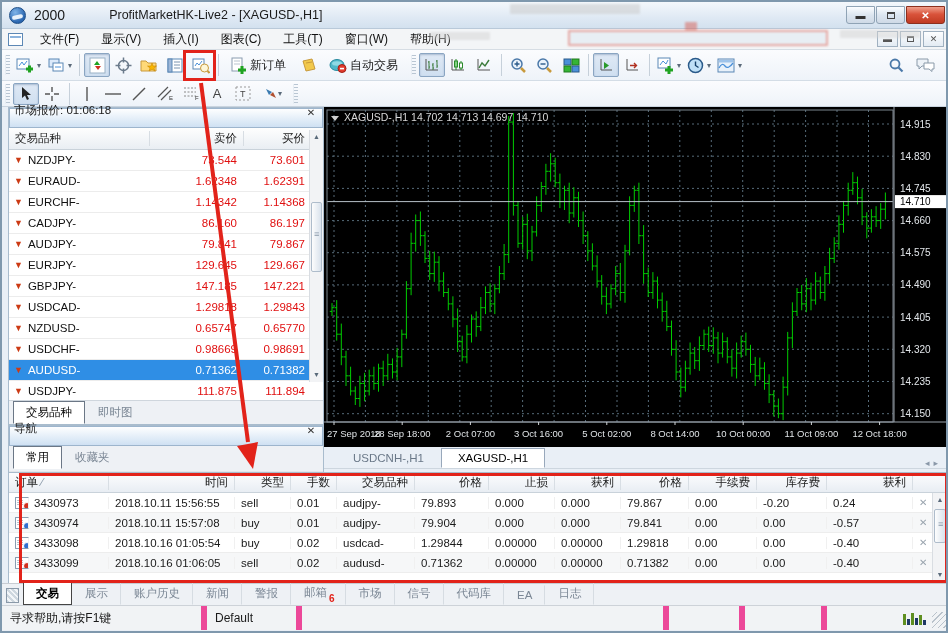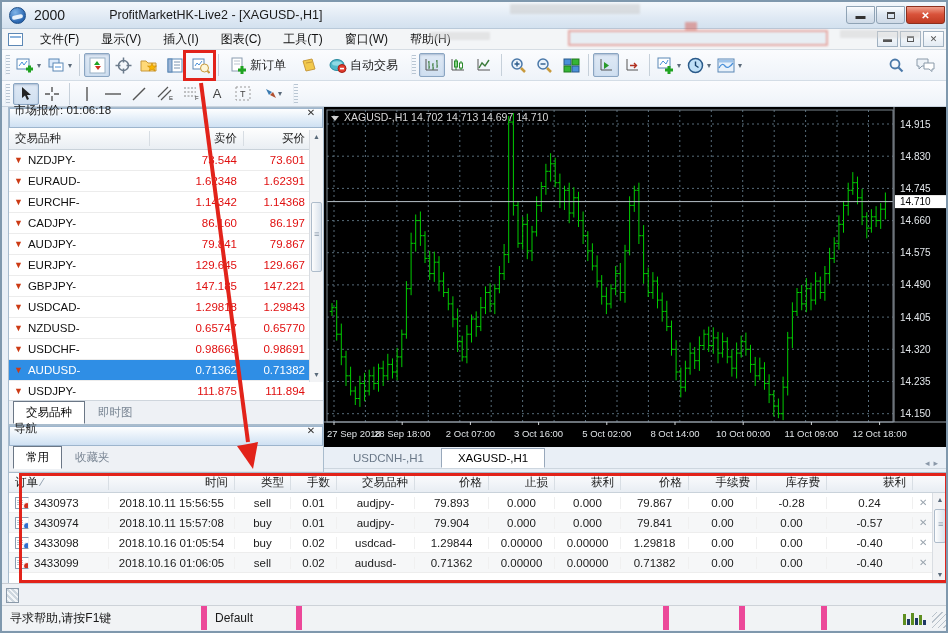--- a/index.html
+++ b/index.html
@@ -72,21 +72,21 @@
 .ctab{padding:3px 16px;font-size:11.5px;color:#6a7888;border:1px solid transparent}
 .ctab.on{background:#fff;border-color:#98a8bb;border-bottom-color:#fff;color:#000}
 .ctab-arrows{margin-left:auto;padding-right:8px;color:#8a98a8;font-size:9px;letter-spacing:4px}
 
 .terminal{position:absolute;left:6px;top:470px;width:940px;height:139px;background:#fff;border:1px solid #a9bccd}
 .t-head,.t-row{display:grid;grid-template-columns:100px 126px 56px 46px 78px 74px 66px 66px 68px 68px 70px 86px 18px;align-items:center}
 .t-head{height:20px;background:linear-gradient(#fdfdfe,#e8edf3);border-bottom:1px solid #c9d2da;font-size:11.5px}
 .t-head span{padding:0 6px;text-align:right;border-right:1px solid #d8dee4;overflow:hidden;white-space:nowrap}
 .t-head span:first-child{text-align:left}
 .t-row{height:20px;font-size:11.5px;border-bottom:1px solid #ededed}
-.t-row span{padding:0 6px;text-align:center;border-right:1px solid #f0f0f0;overflow:hidden;white-space:nowrap}
+.t-row span{padding:0 6px;text-align:left;border-right:1px solid #f0f0f0;overflow:hidden;white-space:nowrap}
 .t-row:nth-child(even){background:#f6f7f8}
 .t-cell-id{display:flex;align-items:center;gap:5px;text-align:left!important}
 .doc{width:10px;height:12px;background:#fff;border:1px solid #8a9cb0;border-radius:1px;position:relative;flex:0 0 auto}
 .doc::before{content:"";position:absolute;left:1px;top:2px;width:6px;height:1px;box-shadow:0 2px 0 #b9c4cf,0 4px 0 #b9c4cf;background:#b9c4cf}
 .doc::after{content:"";position:absolute;right:-3px;bottom:-2px;width:6px;height:6px;border-radius:50%;border:1px solid #fff}
 .doc.sell::after{background:#d03020}
 .doc.buy::after{background:#2f6fd0}
 .t-x{color:#9aa4ae;font-size:10px;text-align:center!important;border-right:none!important}
 .t-scroll{position:absolute;right:0;top:20px;width:15px;height:89px;background:#f2f3f5;border-left:1px solid #d9dde2;font-size:7px;color:#5a6a7a;text-align:center}
 .t-thumb{margin:2px 1px;height:34px;background:linear-gradient(90deg,#fdfdfd,#d9e2ec);border:1px solid #aebccb;border-radius:2px;position:relative}
@@ -941,21 +941,21 @@
      <span class="t-cell-id"><span class="doc sell"></span>3430973</span>
      <span>2018.10.11 15:56:55</span>
           <span>sell</span>
      <span>0.01</span>
           <span>audjpy-</span>
      <span>79.893</span>
           <span>0.000</span>
      <span>0.000</span>
           <span>79.867</span>
      <span>0.00</span>
-          <span>-0.28</span>
+          <span>-0.20</span>
      <span>0.24</span>
      <span class="t-x">✕</span>
    </div>
         <div class="t-row">
      <span class="t-cell-id"><span class="doc buy"></span>3430974</span>
      <span>2018.10.11 15:57:08</span>
           <span>buy</span>
      <span>0.01</span>
           <span>audjpy-</span>
      <span>79.904</span>
@@ -1000,20 +1000,33 @@
       </div>
     <div class="t-scroll">
       <div class="sb-btn">▲</div>
       <div class="t-thumb"></div>
       <div class="sb-btn t-sb-dn">▼</div>
     </div>
   </div>
 
   <div class="term-tabs">
     <span class="tt-icon"></span>
+    <span id="term-tab-items" style="display:flex;align-items:flex-end">
+        <span class="ttab on">交易</span>
+        <span class="ttab">展示</span>
+        <span class="ttab">账户历史</span>
+        <span class="ttab">新闻</span>
+        <span class="ttab">警报</span>
+        <span class="ttab">邮箱<sub class="badge">6</sub></span>
+        <span class="ttab">市场</span>
+        <span class="ttab">信号</span>
+        <span class="ttab">代码库</span>
+        <span class="ttab">EA</span>
+        <span class="ttab">日志</span>
+      </span>
   </div>
 
   <div class="statusbar">
     <span class="st-cell st-help">寻求帮助,请按F1键</span>
     <span class="st-cell st-profile">Default</span>
     <span class="st-cell st-b1"></span>
     <span class="st-cell st-b2"></span>
     <span class="st-cell st-b3"></span>
     <span class="conn">
       <i style="height:11px;background:#5f8f1f"></i>

